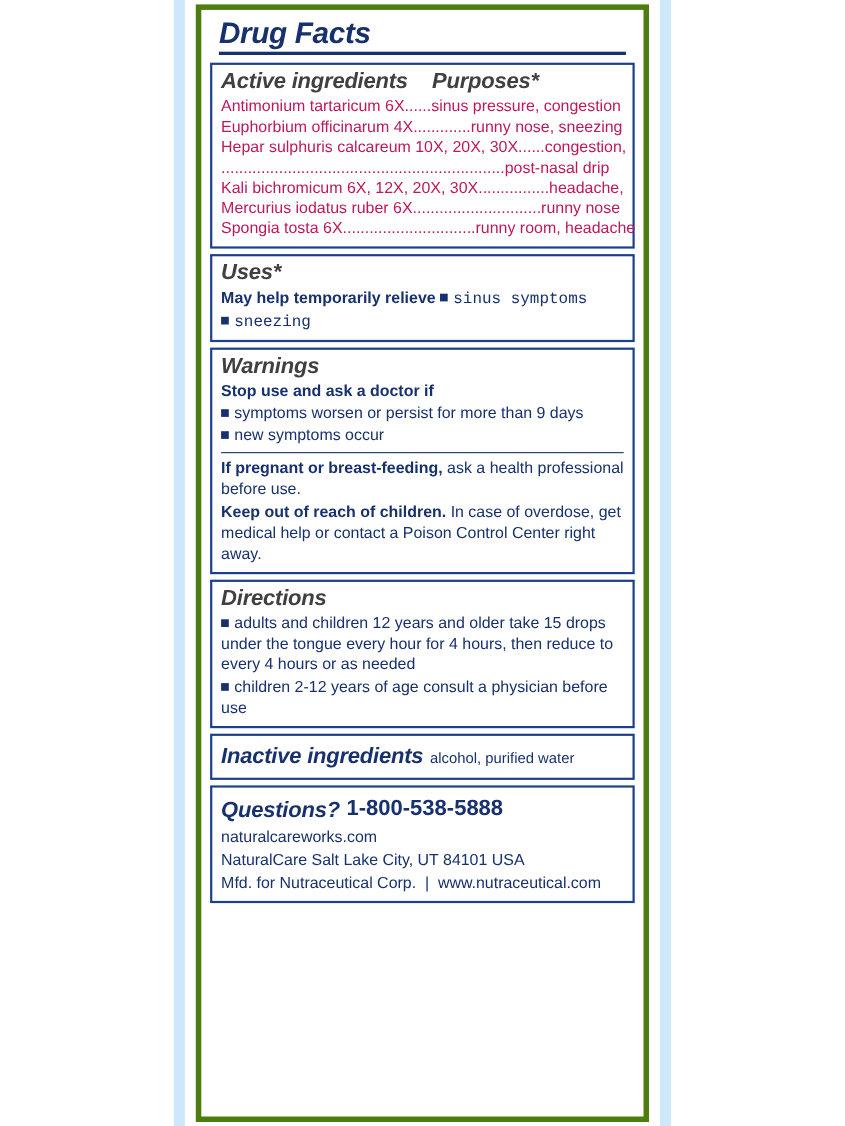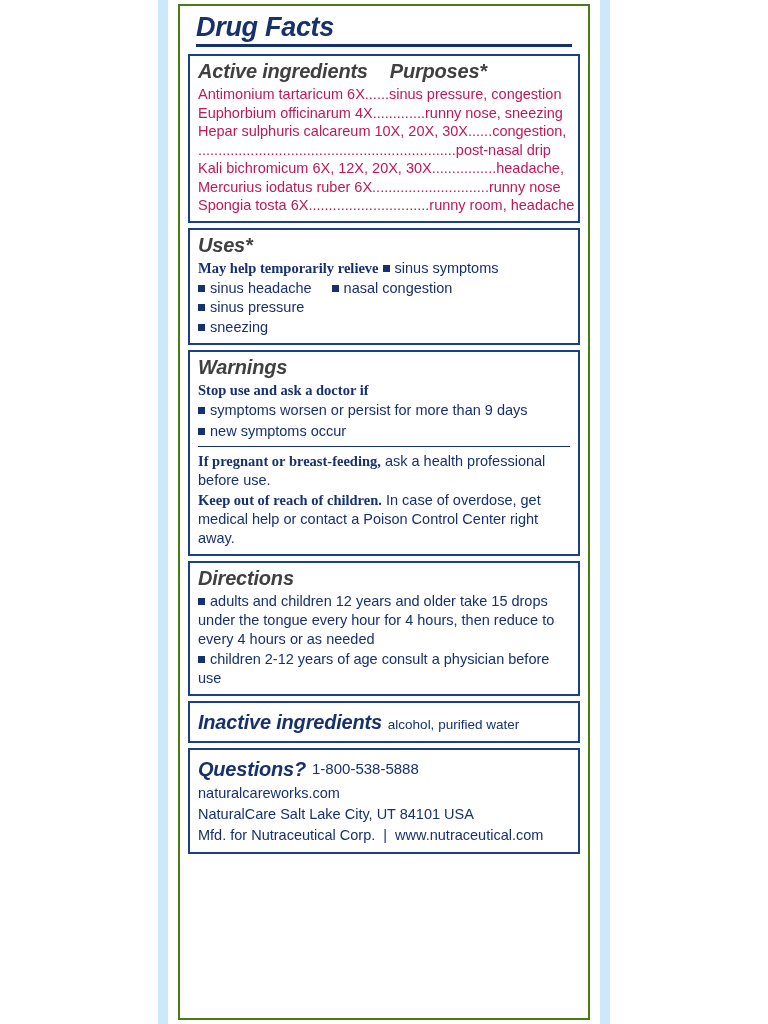--- a/index.html
+++ b/index.html
@@ -49,21 +49,21 @@
     left: 0; top: 0;
     width: 10px; height: 1024px;
     background: #cde8fa;
   }
   .panel {
     position: absolute;
     left: 178px;
     top: 4px;
     width: 412px;
     height: 1016px;
-    border: 2px solid #4d7c0f;
+    border: 5px solid #4d7c0f;
     background: #ffffff;
     box-sizing: border-box;
     padding: 0;
     color: #17306e;
   }
   .inner {
     padding: 6px 8px 4px 8px;
   }
   .box {
     border: 2px solid #1b3f8b;
@@ -111,34 +111,34 @@
     margin: 0;
   }
   .line {
     font-size: 14.5px;
     line-height: 1.28;
     color: #be185d;
     white-space: nowrap;
   }
   .bold {
     font-weight: bold;
-    font-family: Liberation Serif, serif;
   }
   .sq {
     display: inline-block;
     width: 7px;
     height: 7px;
     background: #17306e;
     margin-right: 5px;
     vertical-align: 1px;
   }
   .inline-item {
     display: inline-block;
-    margin-right: 16px;
+    margin-right: 26px;
     white-space: nowrap;
+    font-family: Liberation Mono, monospace;
   }
   .list-line {
     font-size: 14.5px;
     line-height: 1.32;
     margin-top: 1px;
   }
   .para {
     font-size: 14.5px;
     line-height: 1.3;
     margin: 2px 0 0 0;
@@ -147,22 +147,22 @@
     font-style: italic;
     font-weight: bold;
     font-size: 20px;
     letter-spacing: -0.2px;
     margin-right: 6px;
   }
   .small {
     font-size: 13.5px;
   }
   .q-phone {
-    font-size: 15px;
-    font-weight: normal;
+    font-size: 20px;
+    font-weight: bold;
     vertical-align: 2px;
   }
   .q-lines {
     font-size: 14.5px;
     line-height: 1.32;
     margin-top: 2px;
   }
   .sep {
     display: inline-block;
     margin: 0 8px;
@@ -200,31 +200,20 @@
       <div class="box">
         <h2 class="sec">Uses*</h2>
         <div class="list-line">
           <span class="bold">May help temporarily relieve</span>
           <span class="inline-item">
             <span class="sq"></span><span>sinus symptoms</span>
           </span>
         </div>
         <div class="list-line">
           <span class="inline-item">
-            <span class="sq"></span><span>sinus headache</span>
-          </span>
-          <span class="inline-item">
-            <span class="sq"></span><span>nasal congestion</span>
-          </span>
-          <span class="inline-item">
-            <span class="sq"></span><span>sinus pressure</span>
-          </span>
-        </div>
-        <div class="list-line">
-          <span class="inline-item">
             <span class="sq"></span><span>sneezing</span>
           </span>
         </div>
       </div>
 
       <div class="box">
         <h2 class="sec">Warnings</h2>
         <div class="list-line bold">Stop use and ask a doctor if</div>
         <div class="list-line">
           <span class="sq"></span><span>symptoms worsen or persist for more than 9 days</span>

